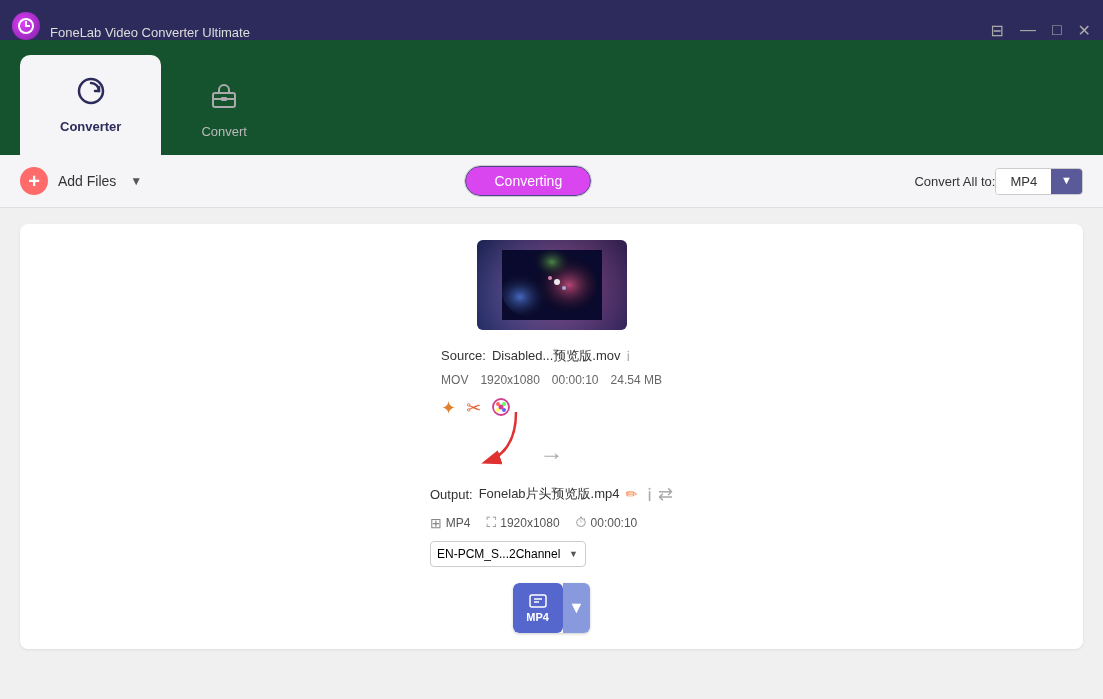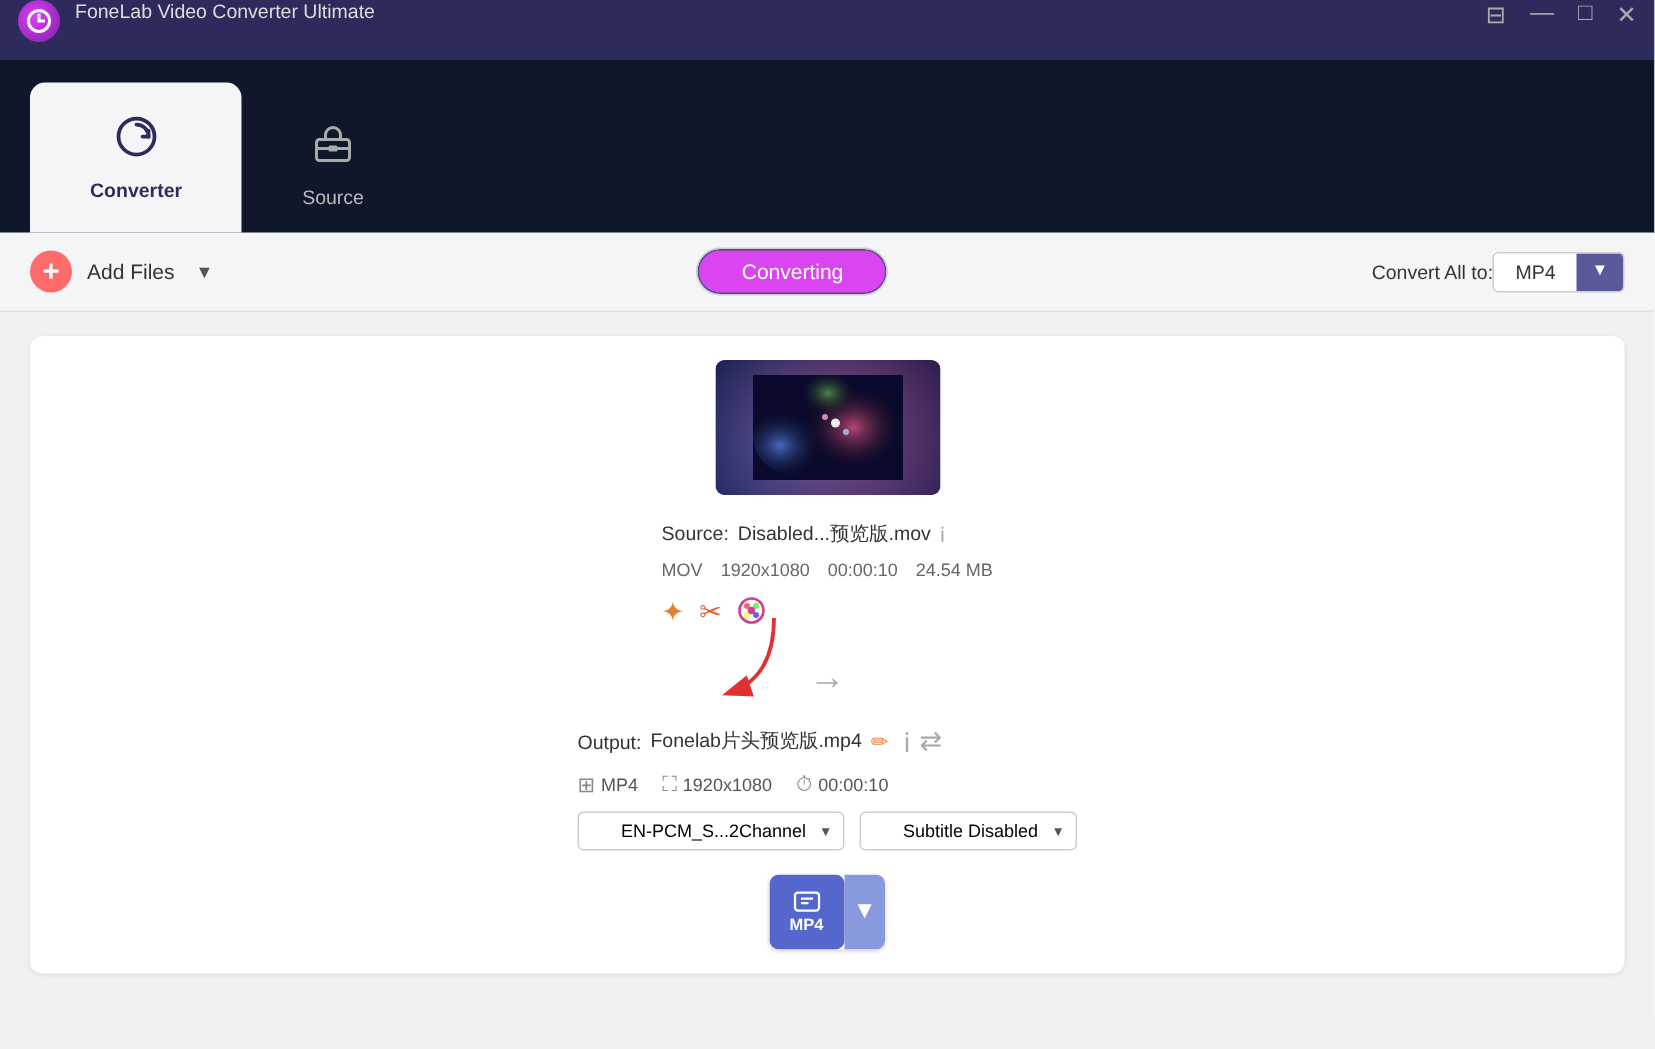--- a/index.html
+++ b/index.html
@@ -3,40 +3,40 @@
   <meta charset="utf-8">
   <style>
     * { margin: 0; padding: 0; box-sizing: border-box; }
     body { width: 1103px; height: 699px; font-family: 'Segoe UI', Arial, sans-serif; overflow: hidden; background: #f0f0f0; }
 
     
     .titlebar {
       background: #2d2b5b;
       height: 40px;
       display: flex;
-      align-items: flex-start;
+      align-items: flex-end;
       padding: 0 12px;
       color: white;
       user-select: none;
     }
     .titlebar-logo {
       width: 28px; height: 28px;
       background: radial-gradient(circle at 40% 40%, #e040fb, #7b1fa2);
       border-radius: 50%;
       display: flex; align-items: center; justify-content: center;
       margin-right: 10px;
       font-size: 14px;
     }
     .titlebar-title { font-size: 13px; color: #ddd; flex: 1; }
     .titlebar-controls { display: flex; gap: 16px; }
     .titlebar-controls span { font-size: 16px; cursor: pointer; color: #aaa; }
 
     
     .nav-tabs {
-      background: #0f172a;
+      background: #14532d;
       display: flex;
       align-items: flex-end;
       padding: 0 0 0 20px;
       height: 115px;
       position: relative;
     }
     .nav-tab {
       display: flex; flex-direction: column; align-items: center; justify-content: center;
       padding: 14px 40px 14px;
       cursor: pointer;
@@ -184,21 +184,21 @@
     .output-meta {
       display: flex; align-items: center; gap: 16px;
       font-size: 12px; color: #555; margin-bottom: 10px;
     }
     .meta-item { display: flex; align-items: center; gap: 4px; }
     .meta-icon { color: #888; font-size: 14px; }
     .output-selects { display: flex; gap: 10px; }
     .output-select {
       border: 1px solid #ccc;
       border-radius: 4px;
-      padding: 5px 24px 5px 28px;
+      padding: 5px 24px 5px 6px;
       font-size: 12px;
       appearance: none;
       cursor: pointer;
       background: white;
     }
     .output-select-wrapper {
       position: relative;
     }
     .output-select-wrapper::after {
       content: '▼';
@@ -269,21 +269,21 @@
   </div>
   <div class="nav-tab">
     <span class="nav-tab-icon">
       <svg width="30" height="30" viewBox="0 0 30 30" fill="none">
         <rect x="4" y="12" width="22" height="14" rx="2" stroke="#aaa" stroke-width="2"></rect>
         <path d="M10 12V9a5 5 0 0 1 10 0v3" stroke="#aaa" stroke-width="2"></path>
         <line x1="4" y1="18" x2="26" y2="18" stroke="#aaa" stroke-width="2"></line>
         <rect x="12" y="16" width="6" height="4" rx="1" fill="#aaa"></rect>
       </svg>
     </span>
-    <span>Source</span>
+    <span>Convert</span>
   </div>
 </div>
 
 <div class="main-wrapper">
 
   <div class="toolbar">
     <button class="add-files-btn">+</button>
     <span class="add-files-label">Add Files</span>
     <span class="add-files-arrow">▼</span>
 
@@ -397,25 +397,20 @@
             <span class="meta-icon">⏱</span>
             <span>00:00:10</span>
           </div>
         </div>
         <div class="output-selects">
           <div class="output-select-wrapper">
             <select class="output-select">
               <option>EN-PCM_S...2Channel</option>
             </select>
           </div>
-          <div class="output-select-wrapper">
-            <select class="output-select">
-              <option>Subtitle Disabled</option>
-            </select>
-          </div>
         </div>
       </div>
 
       <div class="format-badge-wrapper">
         <div style="display:flex; align-items:stretch; border-radius:6px; overflow:hidden; box-shadow:0 1px 3px rgba(0,0,0,0.2);">
           <div class="format-badge">
             <div style="display:flex; flex-direction:column; align-items:center; gap:2px;">
               <svg width="20" height="16" viewBox="0 0 20 16" fill="none">
                 <rect x="2" y="2" width="16" height="12" rx="2" stroke="white" stroke-width="1.5"></rect>
                 <line x1="6" y1="6" x2="14" y2="6" stroke="white" stroke-width="1.5"></line>

